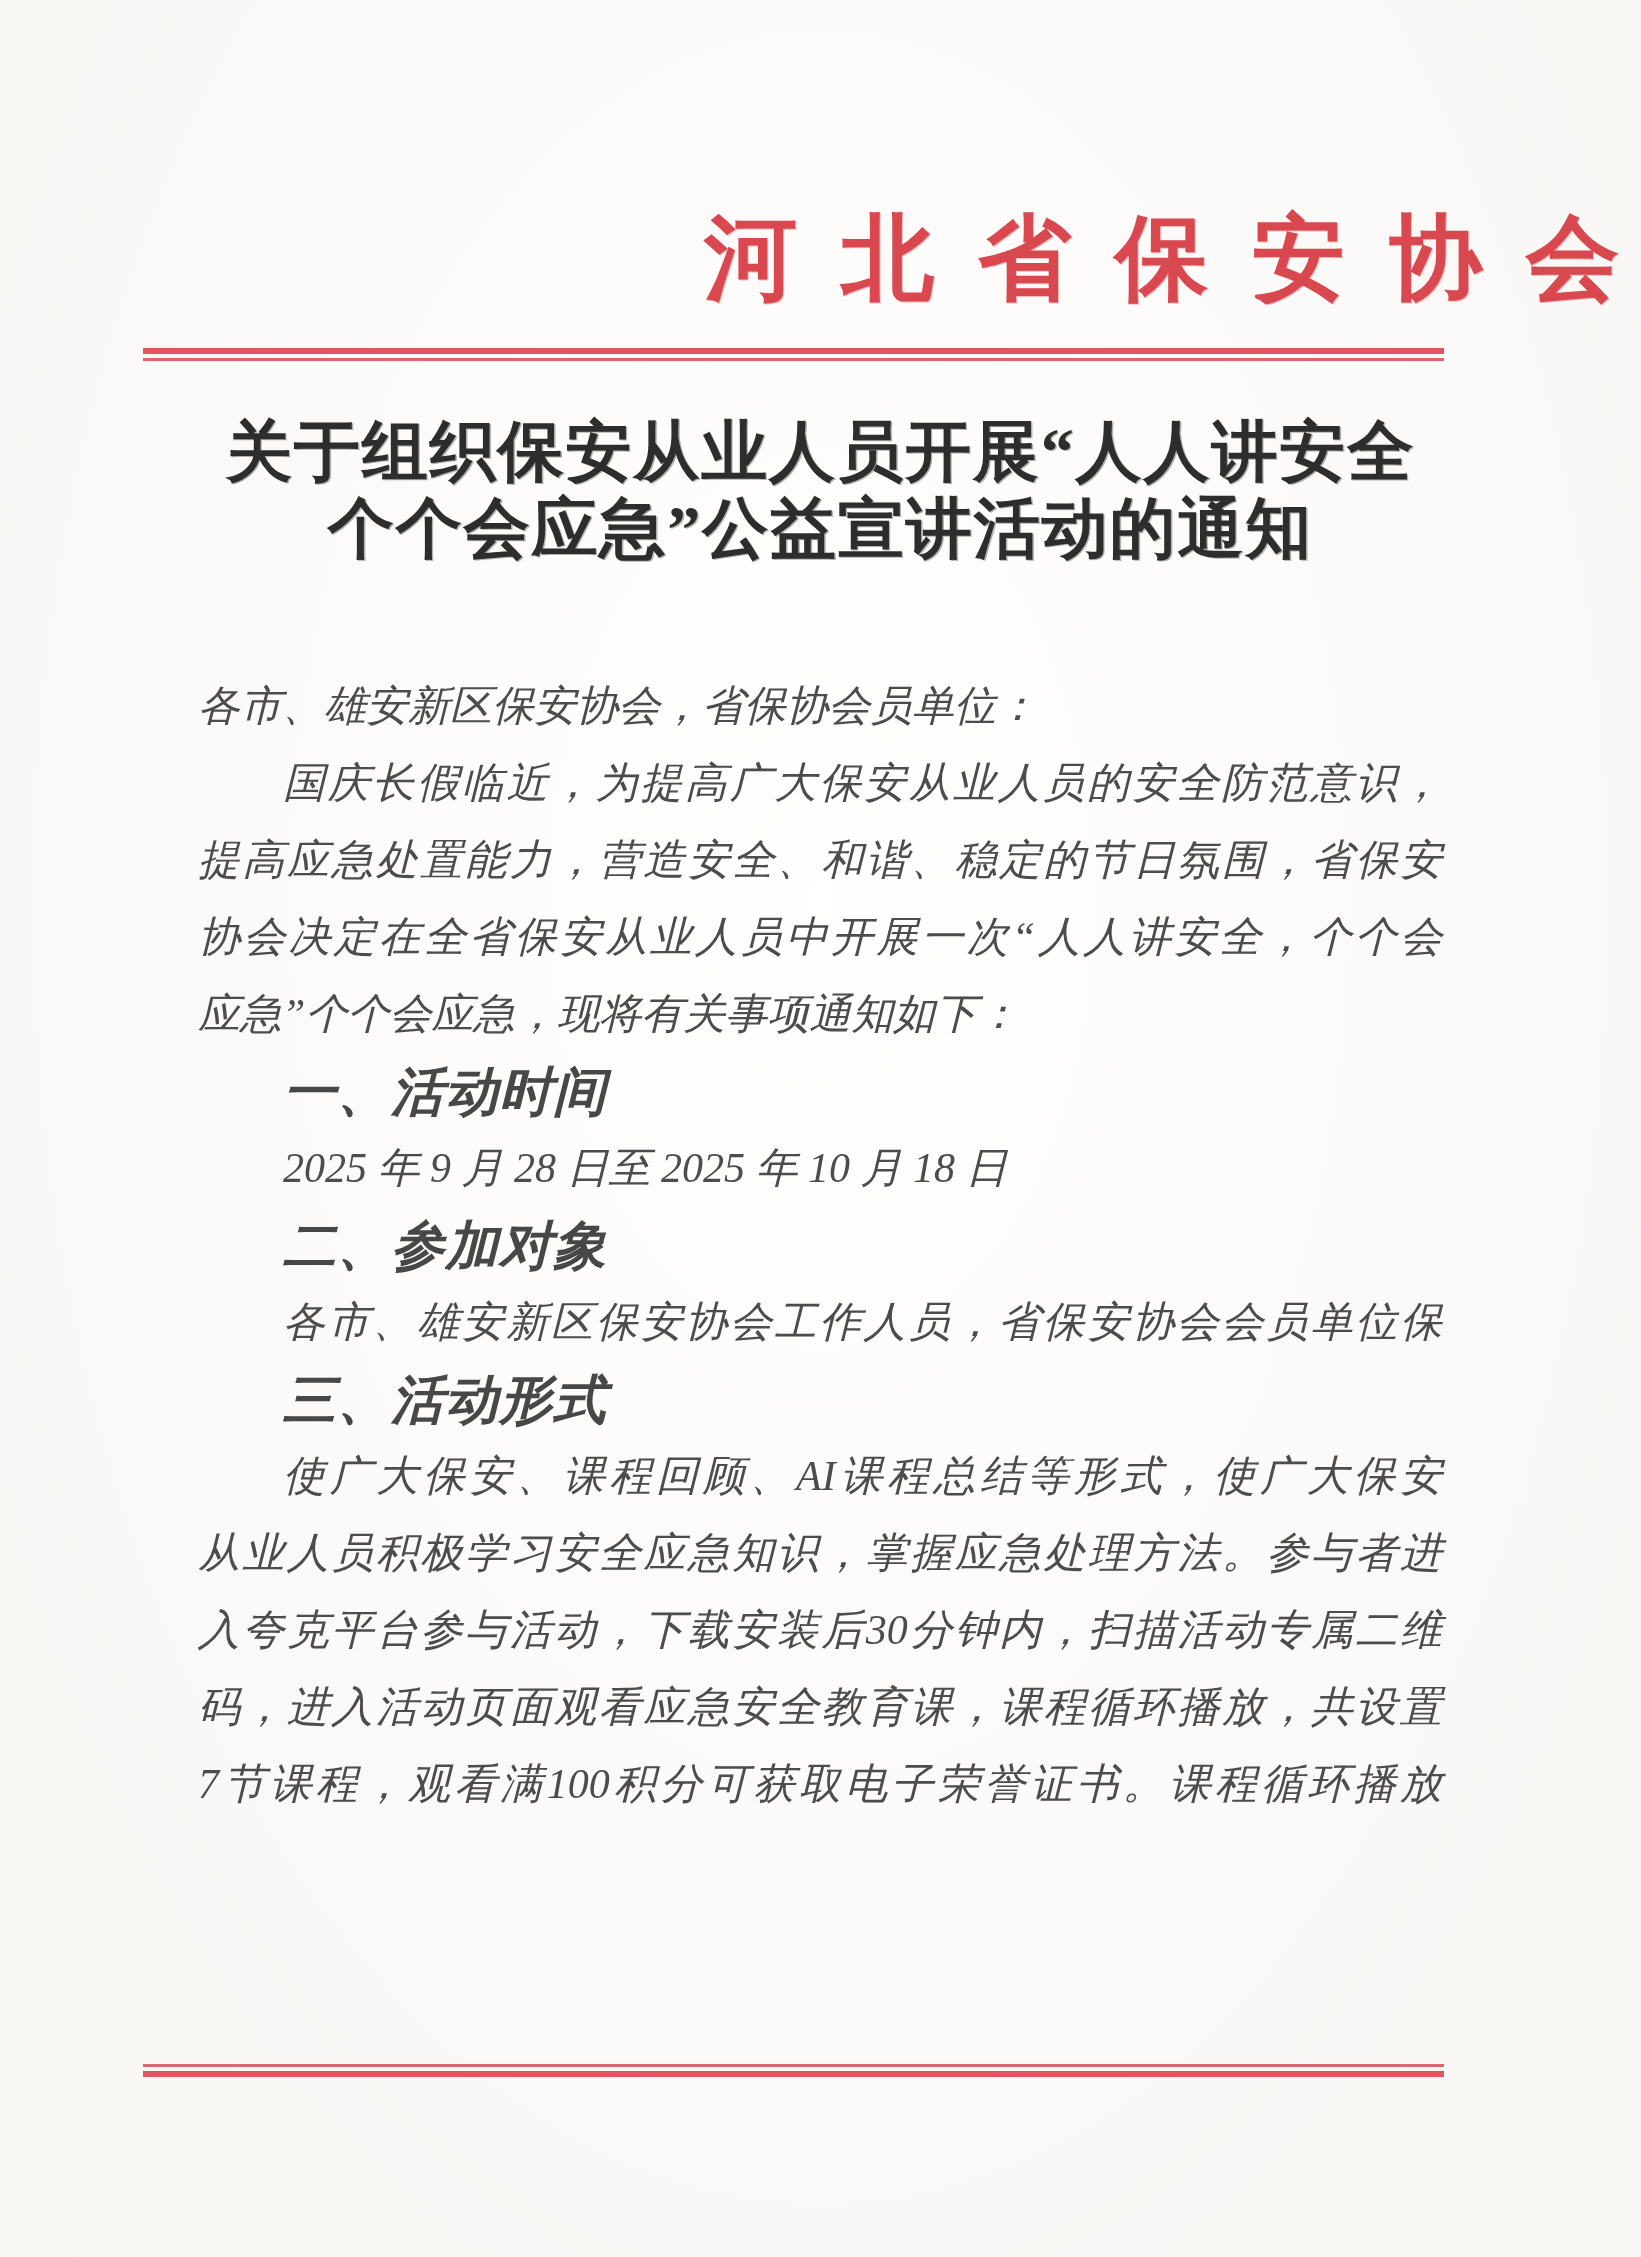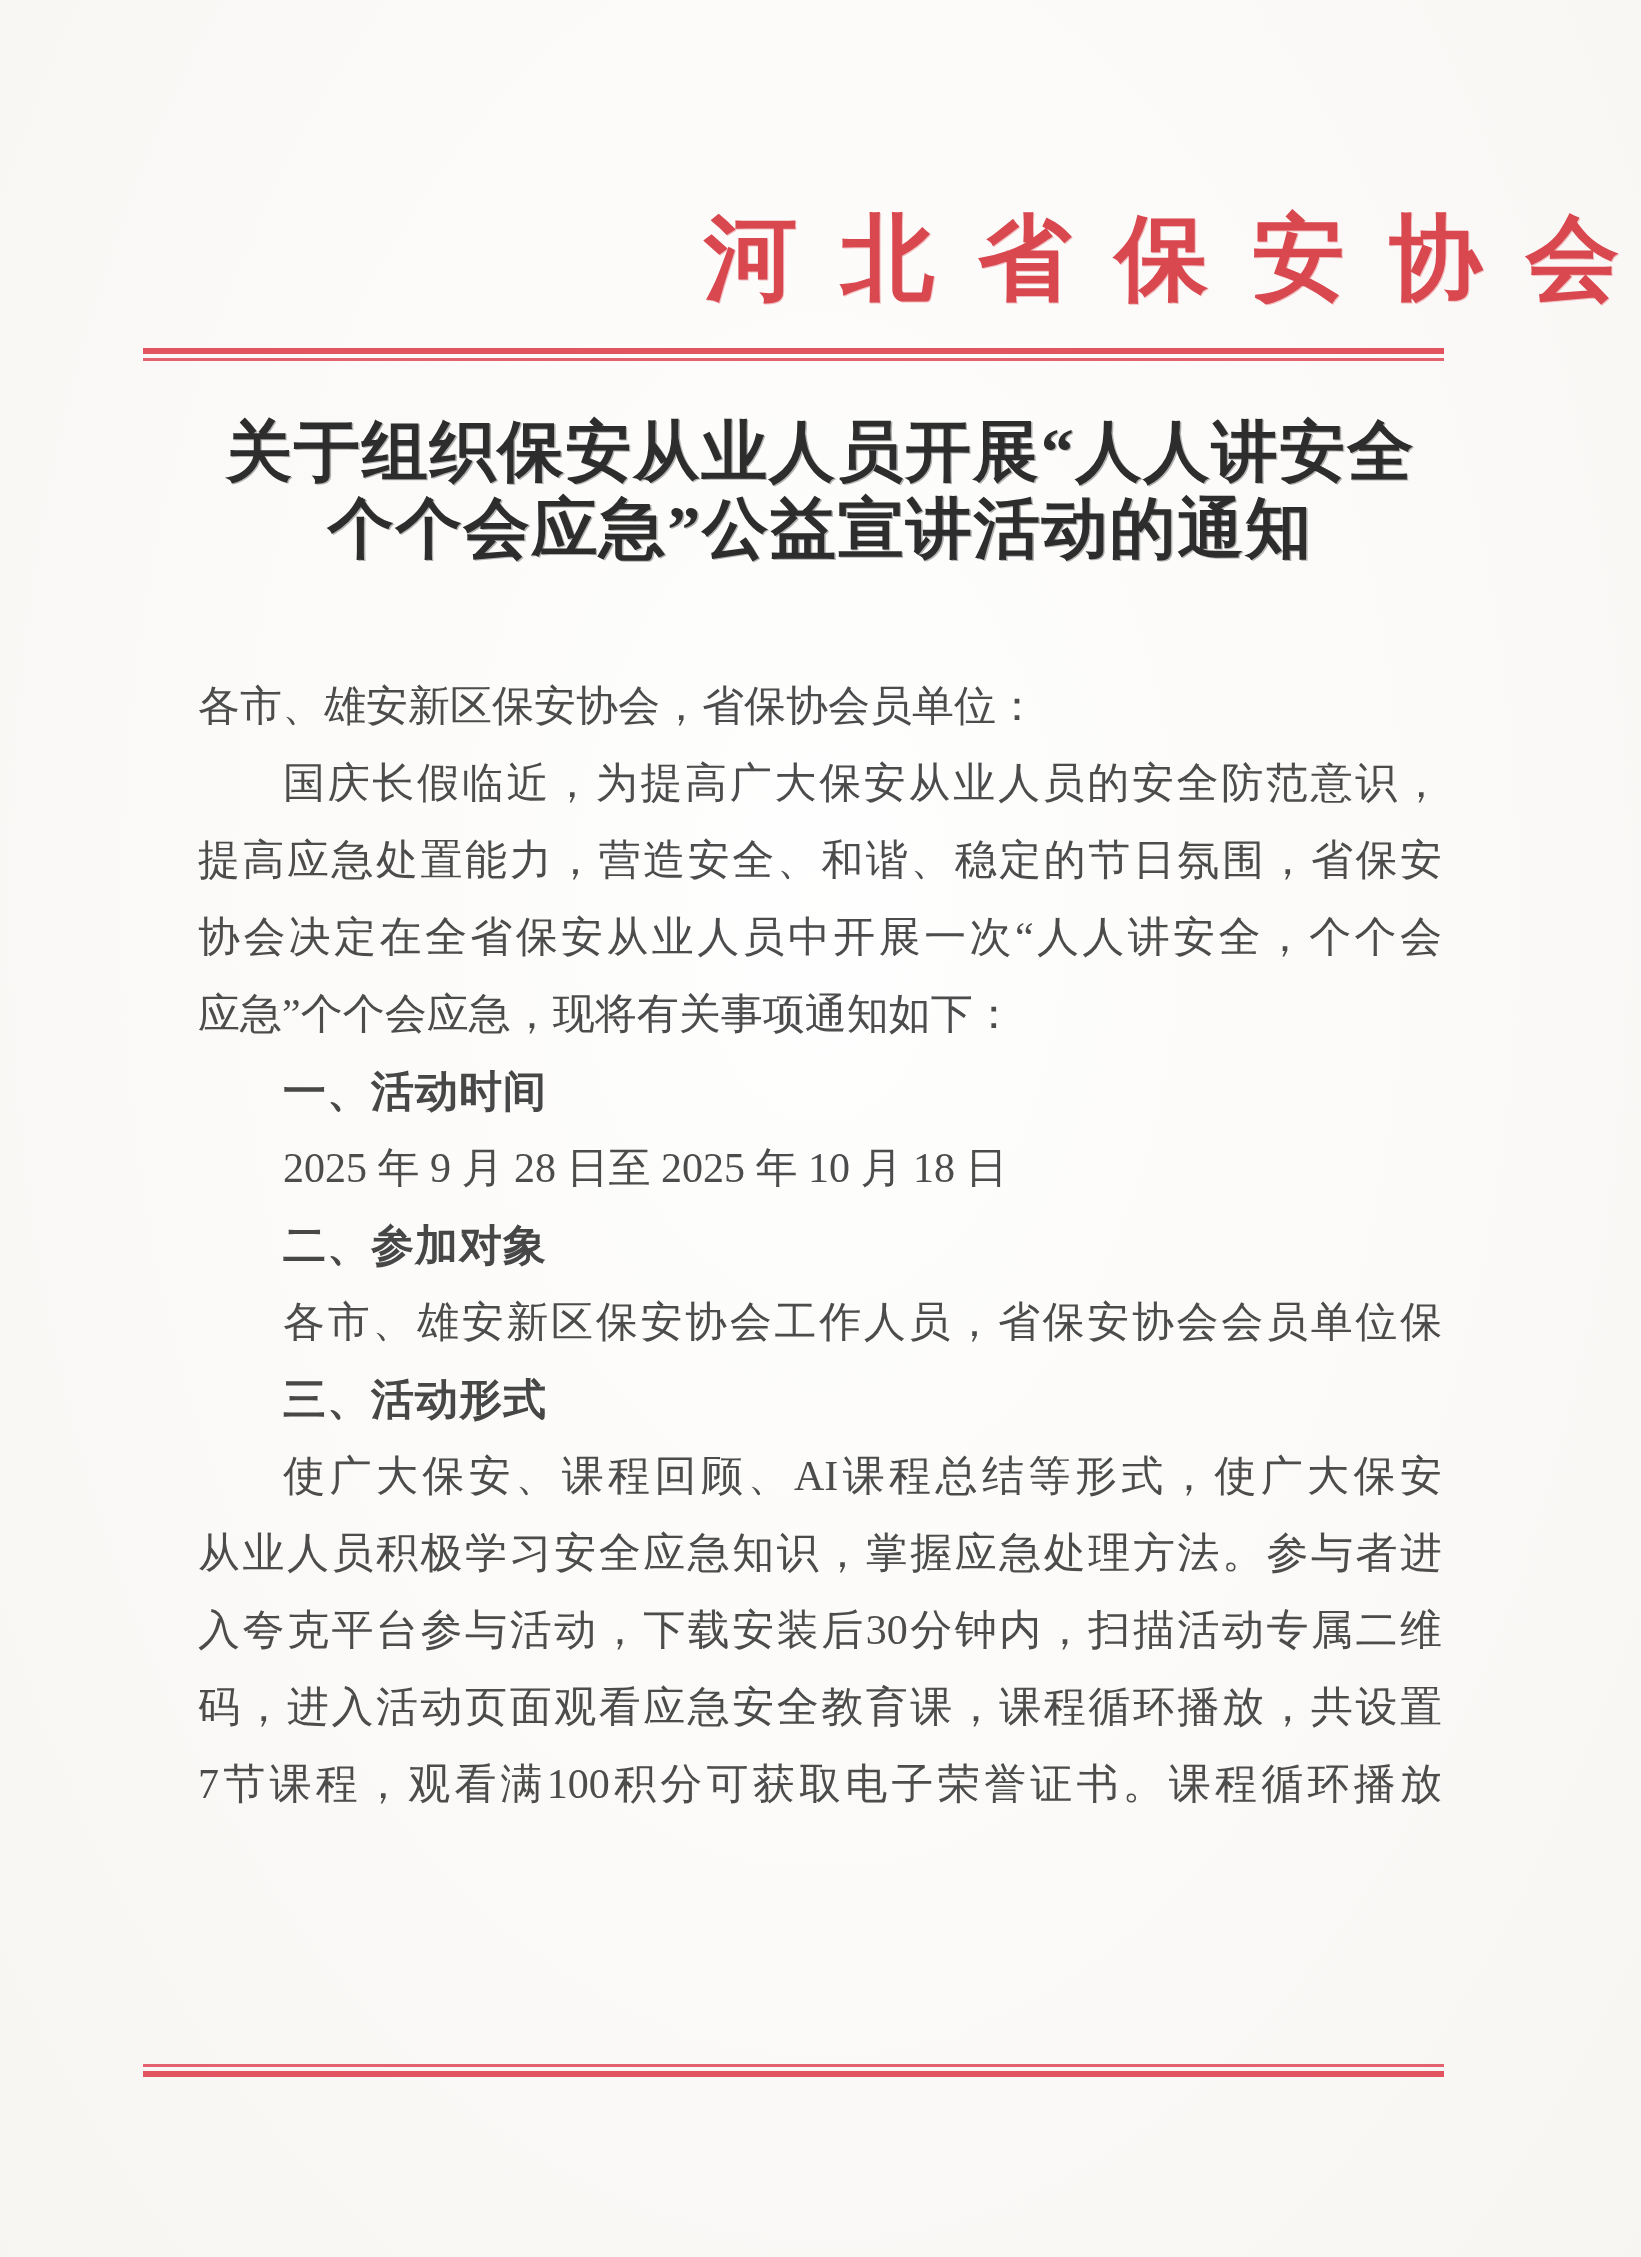--- a/index.html
+++ b/index.html
@@ -74,32 +74,33 @@
     left: 198px;
     width: 1244px;
     color: #4c4c4c;
   }
   .line {
     height: 77px;
     line-height: 77px;
     font-size: 42px;
     white-space: normal;
     overflow: visible;
+    font-style: italic;
   }
   .line.fill {
     text-align: justify;
     text-align-last: justify;
   }
   .block.indent .line:first-child {
     text-indent: 85px;
   }
   .block.heading .line {
     font-family: "Liberation Sans", "DejaVu Sans", sans-serif;
     font-weight: 700;
-    font-size: 43px;
+    font-size: 53px;
     color: #474747;
     letter-spacing: 1px;
   }
 </style>
 </head>
 <body>
 
 <div class="page" style="--accent-red: #d9474f; --accent-red-light: #e2636e;">
 
   <div class="letterhead">

